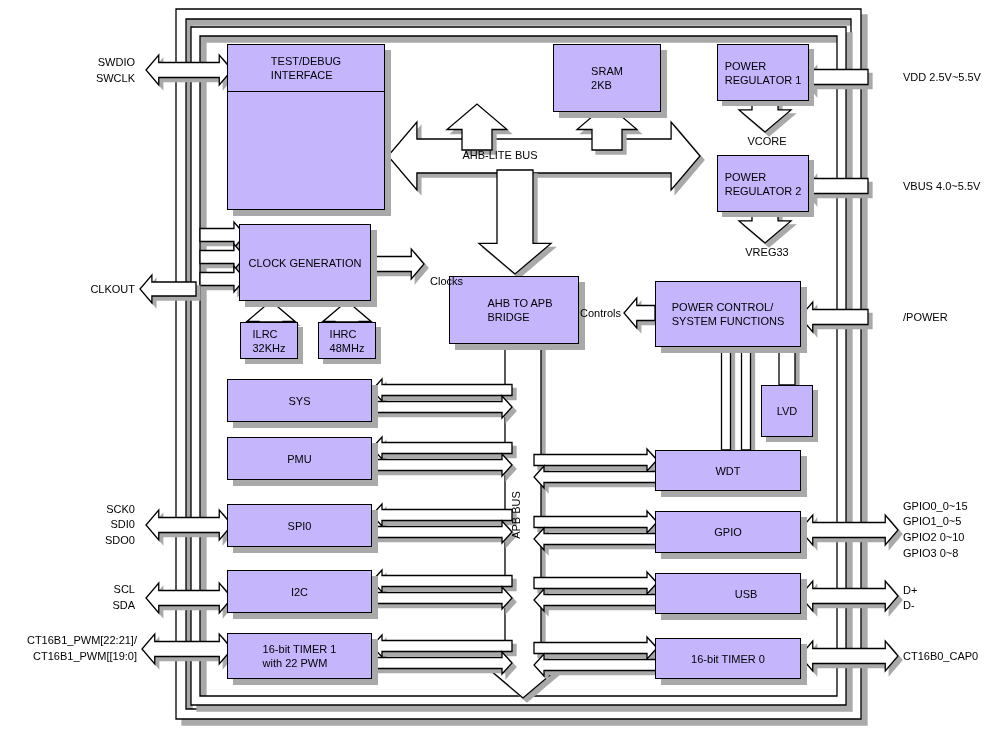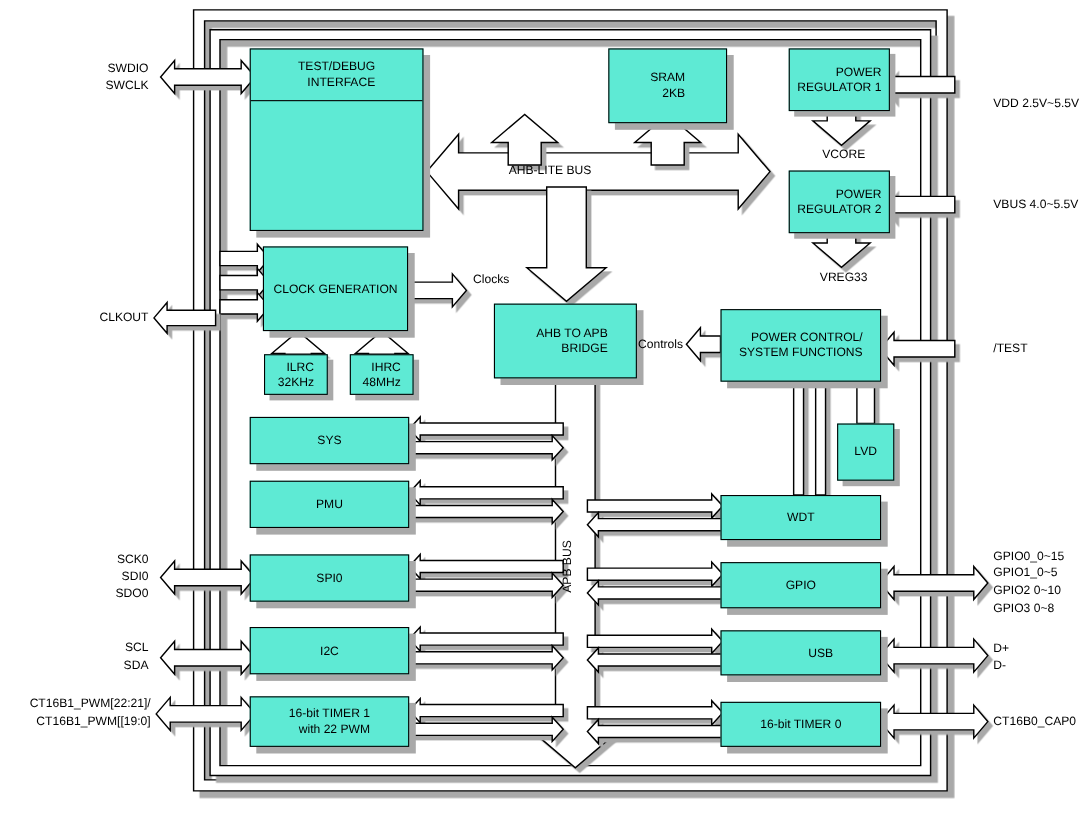--- a/index.html
+++ b/index.html
@@ -1,22 +1,22 @@
 <!DOCTYPE html>
 <html><head>
 <meta charset="utf-8">
 <style>
   html,body{margin:0;padding:0;background:#fff;}
   #stage{position:relative;width:987px;height:741px;background:#fff;
          font-family:"Liberation Sans", sans-serif;color:#000;overflow:hidden;}
   #wiring{position:absolute;left:0;top:0;width:987px;height:741px;}
   .cn{fill:#fff;stroke:#000;stroke-width:1.3;filter:drop-shadow(4px 4px 0 #a9a9a9);}
   .wall{fill:#fff;stroke:#000;stroke-width:1.3;fill-rule:evenodd;filter:drop-shadow(6px 6px 0 #a9a9a9);}
-  .blk{position:absolute;background:#5eead4;border:1px solid #000;box-shadow:6px 6px 0 #a9a9a9;
-       display:flex;align-items:center;justify-content:center;text-align:right;
+  .blk{position:absolute;background:#c4b5fd;border:1px solid #000;box-shadow:6px 6px 0 #a9a9a9;
+       display:flex;align-items:center;justify-content:center;text-align:left;
        font-size:11px;line-height:14px;white-space:pre-line;box-sizing:border-box;}
   .blk-sm{box-shadow:5px 5px 0 #a9a9a9;}
   .split{flex-direction:column;align-items:stretch;justify-content:flex-start;padding:0;}
   .split .hd{height:46px;border-bottom:1px solid #000;display:flex;align-items:center;justify-content:center;}
   .split .bd{flex:1;display:flex;align-items:center;justify-content:center;font-weight:bold;font-size:12px;}
   .lbl{position:absolute;font-size:11px;line-height:14px;white-space:nowrap;}
   .lbl-r{text-align:right;}
   .lbl-c{text-align:center;}
   .vert{transform:rotate(-90deg);transform-origin:center center;text-align:center;}
 </style>
@@ -102,39 +102,39 @@
   <div class="blk" style="left:227px;top:570px;width:145px;height:43px;">I2C</div>
   <div class="blk" style="left:227px;top:633px;width:145px;height:46px;">16-bit TIMER 1
 with 22 PWM</div>
   <div class="blk" style="left:655px;top:450px;width:146px;height:41px;">WDT</div>
   <div class="blk" style="left:655px;top:511px;width:146px;height:42px;">GPIO</div>
   <div class="blk" style="left:655px;top:573px;width:146px;height:41px;padding-left:36px;">USB</div>
   <div class="blk" style="left:655px;top:638px;width:146px;height:41px;">16-bit TIMER 0</div>
 
   <div class="lbl lbl-c" style="left:430px;top:148px;width:140px;">AHB-LITE BUS</div>
   <div class="lbl vert" style="left:486px;top:508px;width:60px;">APB BUS</div>
-  <div class="lbl" style="left:430px;top:247px;text-align:center;">Clocks</div>
+  <div class="lbl" style="left:430px;top:274px;text-align:center;">Clocks</div>
   <div class="lbl lbl-r" style="left:563px;top:306px;width:58px;">Controls</div>
   <div class="lbl lbl-c" style="left:735px;top:134px;width:64px;">VCORE</div>
   <div class="lbl lbl-c" style="left:735px;top:245px;width:64px;">VREG33</div>
 
   <div class="lbl lbl-r" style="left:35px;top:55px;width:100px;">SWDIO</div>
   <div class="lbl lbl-r" style="left:35px;top:71px;width:100px;">SWCLK</div>
   <div class="lbl lbl-r" style="left:35px;top:282px;width:100px;">CLKOUT</div>
   <div class="lbl lbl-r" style="left:35px;top:502px;width:100px;">SCK0</div>
   <div class="lbl lbl-r" style="left:35px;top:517px;width:100px;">SDI0</div>
   <div class="lbl lbl-r" style="left:35px;top:533px;width:100px;">SDO0</div>
   <div class="lbl lbl-r" style="left:35px;top:582px;width:100px;">SCL</div>
   <div class="lbl lbl-r" style="left:35px;top:598px;width:100px;">SDA</div>
   <div class="lbl lbl-r" style="left:3px;top:633px;width:134px;">CT16B1_PWM[22:21]/</div>
   <div class="lbl lbl-r" style="left:3px;top:649px;width:134px;">CT16B1_PWM[[19:0]</div>
 
-  <div class="lbl" style="left:903px;top:70px;margin-top:17px;">VDD 2.5V~5.5V</div>
+  <div class="lbl" style="left:903px;top:70px;">VDD 2.5V~5.5V</div>
   <div class="lbl" style="left:903px;top:179px;">VBUS 4.0~5.5V</div>
-  <div class="lbl" style="left:903px;top:310px;">/TEST</div>
+  <div class="lbl" style="left:903px;top:310px;">/POWER</div>
   <div class="lbl" style="left:903px;top:499px;">GPIO0_0~15</div>
   <div class="lbl" style="left:903px;top:514px;">GPIO1_0~5</div>
   <div class="lbl" style="left:903px;top:530px;">GPIO2 0~10</div>
   <div class="lbl" style="left:903px;top:546px;">GPIO3 0~8</div>
   <div class="lbl" style="left:903px;top:583px;">D+</div>
   <div class="lbl" style="left:903px;top:598px;">D-</div>
   <div class="lbl" style="left:903px;top:649px;">CT16B0_CAP0</div>
 
 </div>
 

